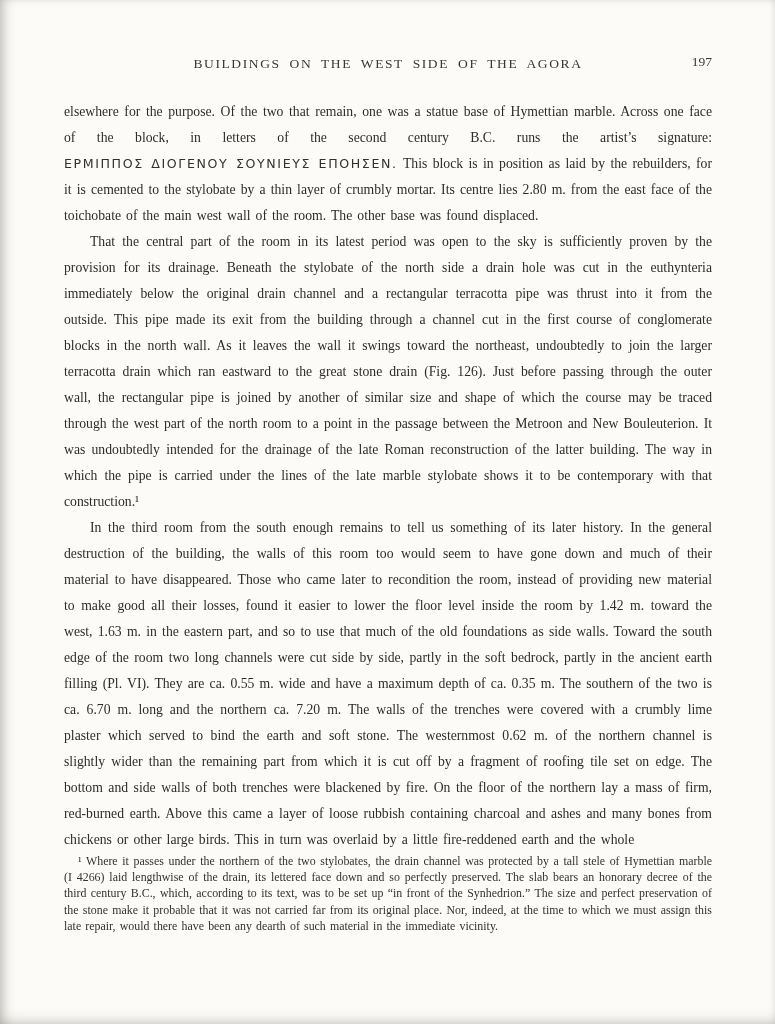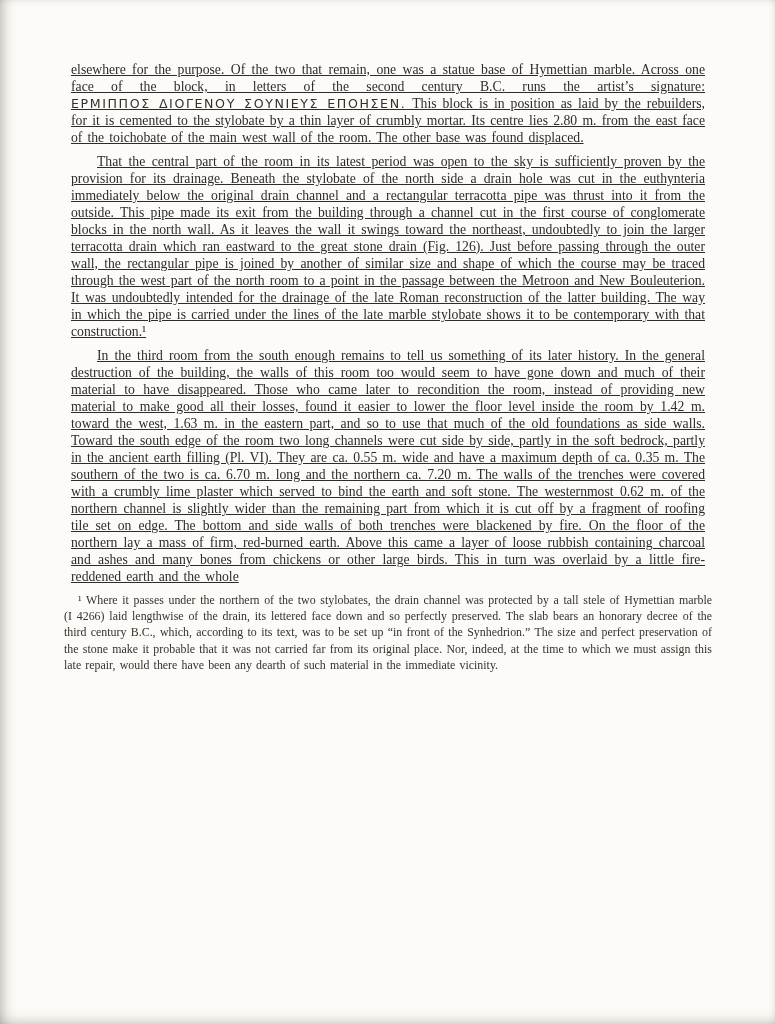--- a/index.html
+++ b/index.html
@@ -38,27 +38,26 @@
     color: #3a3733;
   }
   .page-number {
     position: absolute;
     right: 0;
     top: 0;
     font-size: 13.5px;
     color: #3a3733;
   }
   .body-text p.para {
-    margin: 7px;
+    margin: 0;
     font-size: 13.7px;
-    line-height: 17px;
+    line-height: 26px;
     text-align: justify;
     word-spacing: 0.12em;
     color: #2e2c29;
-    text-decoration: underline;
   }
   .para.indent { text-indent: 26px; }
   .para.no-indent { text-indent: 0; }
   .greek-inscription {
     font-family: "DejaVu Sans", "Liberation Sans", sans-serif;
     font-size: 12.6px;
     letter-spacing: 1.6px;
     color: #34312d;
     white-space: nowrap;
   }
@@ -72,20 +71,24 @@
     text-indent: 14px;
     word-spacing: 0.1em;
     color: #35322e;
   }
 </style>
 </head>
 <body>
 
 <div class="page">
 
+  <header class="page-header">
+    <div class="running-title">BUILDINGS ON THE WEST SIDE OF THE AGORA</div>
+    <div class="page-number">197</div>
+  </header>
 
   <main class="body-text">
 
     <p class="para no-indent"><span>elsewhere for the purpose. Of the two that remain, one was a statue base of Hymettian marble. Across one face of the block, in letters of the second century B.C. runs the artist’s signature: </span><span class="greek-inscription">ΕΡΜΙΠΠΟΣ ΔΙΟΓΕΝΟΥ ΣΟΥΝΙΕΥΣ ΕΠΟΗΣΕΝ.</span><span> This block is in position as laid by the rebuilders, for it is cemented to the stylobate by a thin layer of crumbly mortar. Its centre lies 2.80 m. from the east face of the toichobate of the main west wall of the room. The other base was found displaced.</span></p>
 
     <p class="para indent">That the central part of the room in its latest period was open to the sky is sufficiently proven by the provision for its drainage. Beneath the stylobate of the north side a drain hole was cut in the euthynteria immediately below the original drain channel and a rectangular terracotta pipe was thrust into it from the outside. This pipe made its exit from the building through a channel cut in the first course of conglomerate blocks in the north wall. As it leaves the wall it swings toward the northeast, undoubtedly to join the larger terracotta drain which ran eastward to the great stone drain (Fig. 126). Just before passing through the outer wall, the rectangular pipe is joined by another of similar size and shape of which the course may be traced through the west part of the north room to a point in the passage between the Metroon and New Bouleuterion. It was undoubtedly intended for the drainage of the late Roman reconstruction of the latter building. The way in which the pipe is carried under the lines of the late marble stylobate shows it to be contemporary with that construction.¹</p>
 
     <p class="para indent">In the third room from the south enough remains to tell us something of its later history. In the general destruction of the building, the walls of this room too would seem to have gone down and much of their material to have disappeared. Those who came later to recondition the room, instead of providing new material to make good all their losses, found it easier to lower the floor level inside the room by 1.42 m. toward the west, 1.63 m. in the eastern part, and so to use that much of the old foundations as side walls. Toward the south edge of the room two long channels were cut side by side, partly in the soft bedrock, partly in the ancient earth filling (Pl. VI). They are ca. 0.55 m. wide and have a maximum depth of ca. 0.35 m. The southern of the two is ca. 6.70 m. long and the northern ca. 7.20 m. The walls of the trenches were covered with a crumbly lime plaster which served to bind the earth and soft stone. The westernmost 0.62 m. of the northern channel is slightly wider than the remaining part from which it is cut off by a fragment of roofing tile set on edge. The bottom and side walls of both trenches were blackened by fire. On the floor of the northern lay a mass of firm, red-burned earth. Above this came a layer of loose rubbish containing charcoal and ashes and many bones from chickens or other large birds. This in turn was overlaid by a little fire-reddened earth and the whole</p>
 
   </main>

